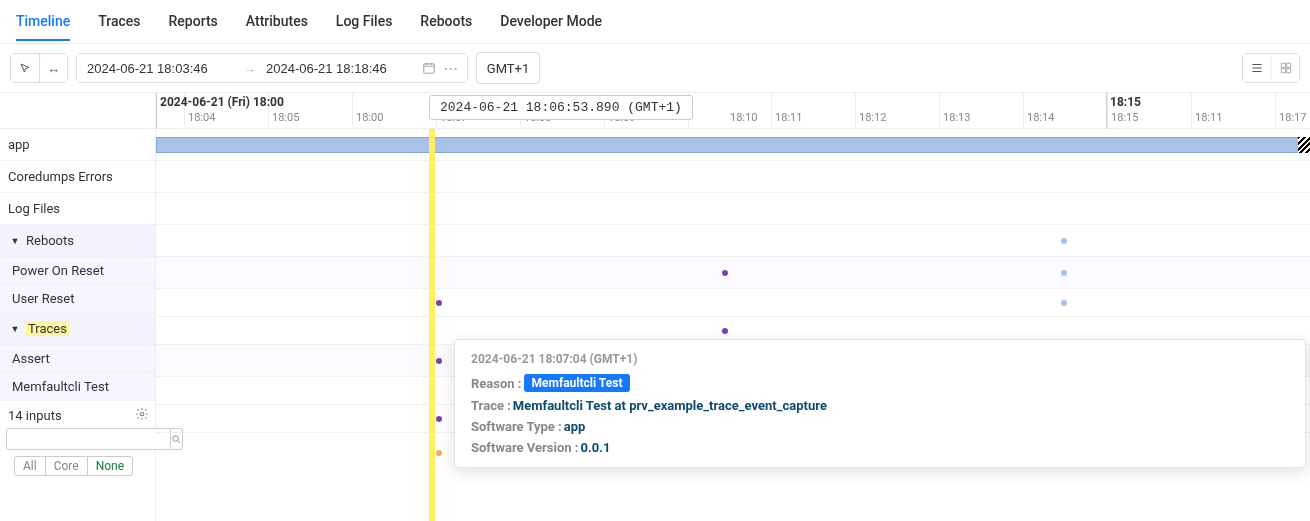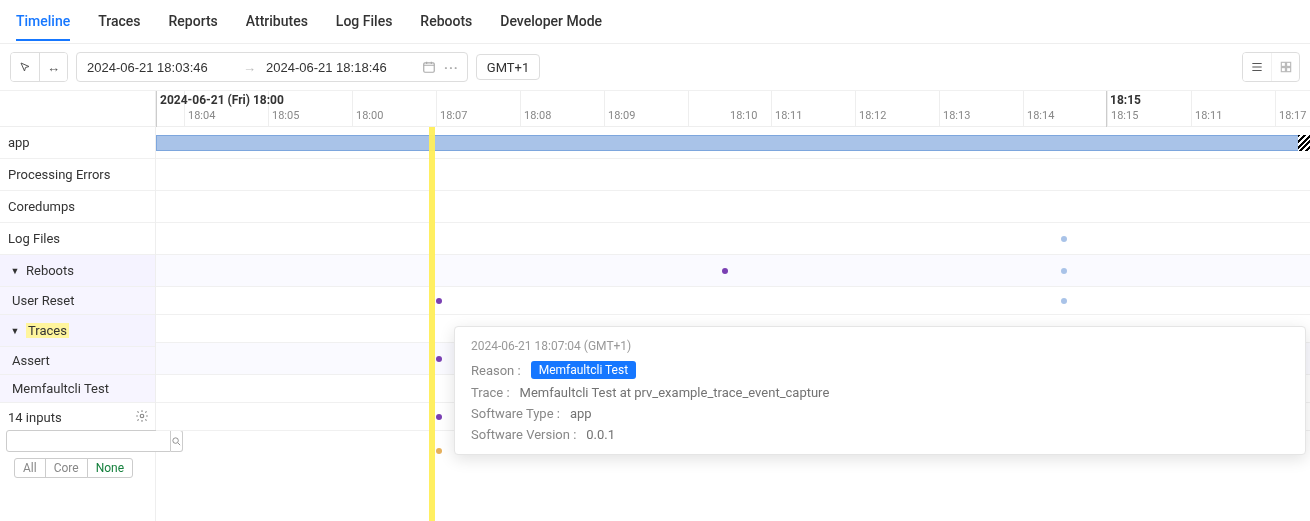--- a/index.html
+++ b/index.html
@@ -86,21 +86,21 @@
     color: #bbb;
   }
   .cal-icon, .ellipsis {
     color: #aaa;
     cursor: pointer;
     display:flex;align-items:center;
   }
   .tz {
     border: 1px solid #ddd;
     border-radius: 4px;
-    height: 26px;
+    height: 32px;
     padding: 0 10px;
     display: flex;
     align-items: center;
     font-size: 13px;
   }
   .spacer { flex: 1; }
 
   
   .main {
     display: flex;
@@ -295,27 +295,27 @@
     background:#fff;
     border:1px solid #e5e5e5;
     border-radius:4px;
     box-shadow:0 4px 16px rgba(0,0,0,0.12);
     padding:12px 16px;
     font-size:13px;
     z-index:10;
     width: 852px;
   }
   .card-ts{color:#999;font-size:12px;margin-bottom:8px;}
-  .card-row{display:flex;align-items:center;margin-bottom:6px;gap:10px;}
+  .card-row{display:flex;align-items:center;margin-bottom:6px;gap:2px;}
   .card-k{color:#888;min-width:auto;}
   .badge{
     background:#1677ff;color:#fff;
     border-radius:3px;padding:2px 8px;font-size:12px;
   }
-  .link{color:#737373;cursor:pointer;}
+  .link{color:#0c4a6e;cursor:pointer;}
 </style>
 </head>
 <body>
 
 <div class="tabs" id="tabs">
     <div class="tab active">Timeline</div>
     <div class="tab">Traces</div>
     <div class="tab">Reports</div>
     <div class="tab">Attributes</div>
     <div class="tab">Log Files</div>
@@ -364,32 +364,32 @@
 </div>
 
 <div class="main">
 
   <div class="tree">
     <div class="tree-spacer-top"></div>
     <div class="tree-row">
         <span>app</span>
       </div>
     <div class="tree-row">
-        <span>Processing Errors</span>
-      </div>
-    <div class="tree-row">
-        <span>Coredumps</span>
+        <span>Coredumps Errors</span>
       </div>
     <div class="tree-row">
         <span>Log Files</span>
       </div>
     <div class="tree-row group-row">
       <span class="caret">▼</span>
       <span>Reboots</span>
     </div>
+    <div class="tree-row child-row">
+        <span>Power On Reset</span>
+      </div>
     <div class="tree-row child-row">
         <span>User Reset</span>
       </div>
     <div class="tree-row group-row">
       <span class="caret">▼</span>
       <span class="hl">Traces</span>
     </div>
     <div class="tree-row child-row">
         <span>Assert</span>
       </div>
@@ -450,20 +450,21 @@
         <div class="minor-label" style="left: 955px;">18:15</div>
         <div class="minor-tick" style="left: 1035px;"></div>
         <div class="minor-label" style="left: 1039px;">18:11</div>
         <div class="minor-tick" style="left: 1119px;"></div>
         <div class="minor-label" style="left: 1123px;">18:17</div>
         <div class="major-tick" style="left: 0px;"></div>
         <div class="major-label" style="left: 4px;">2024-06-21 (Fri) 18:00</div>
         <div class="major-tick" style="left: 950px;"></div>
         <div class="major-label" style="left: 954px;">18:15</div>
       </div>
+    <div class="hover-bubble" id="hover" style="left: 273px;">2024-06-21 18:06:53.890 (GMT+1)</div>
 
     <div class="yellow-line" id="yellow" style="left: 273px; height: 396px;"></div>
 
     <div class="lanes" id="lanes">
       <div class="lane">
         <div class="bar-app" id="appbar" style="left: 0px; width: 1154px;"></div>
         <div class="end-marker"></div>
       </div>
       <div class="lane"></div>
       <div class="lane"></div>
@@ -486,21 +487,21 @@
         </div>
       <div class="lane small" id="lane-ass"></div>
       <div class="lane small" id="lane-mft">
           <div class="dot purple" style="left: 280px;"></div>
         </div>
       <div class="lane small" id="lane-extra" style="height:40px;border-bottom:none;">
           <div class="dot orange" style="left: 280px;"></div>
         </div>
     </div>
 
-    <div class="card" id="card" style="left: 298px; top: 235px;">
+    <div class="card" id="card" style="left: 298px; top: 246px; font-weight: bold;">
       <div class="card-ts">2024-06-21 18:07:04 (GMT+1)</div>
       <div class="card-row">
         <span class="card-k">Reason :</span>
         <span class="badge">Memfaultcli Test</span>
       </div>
       <div class="card-row">
         <span class="card-k">Trace :</span>
         <span class="link">Memfaultcli Test at prv_example_trace_event_capture</span>
       </div>
       <div class="card-row">

